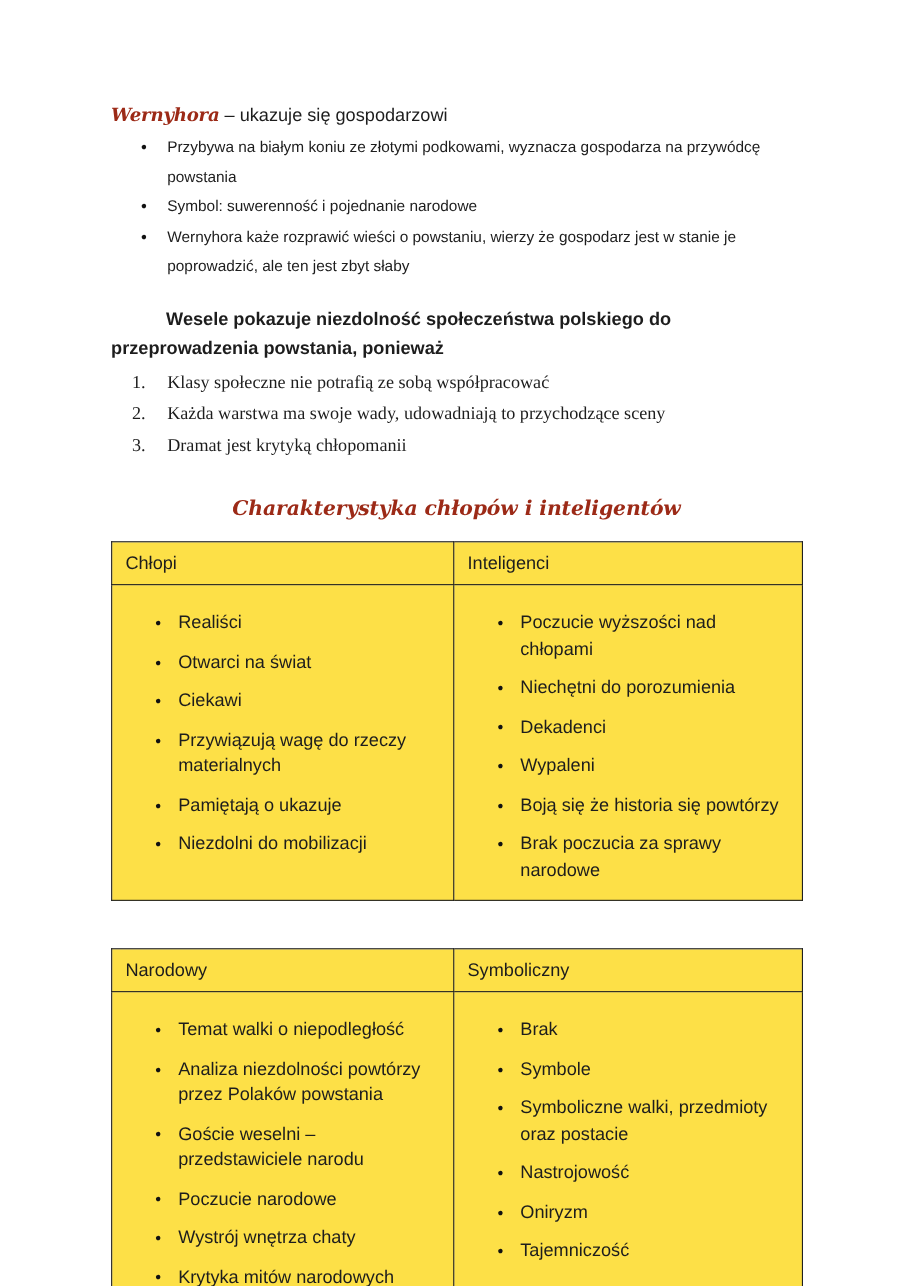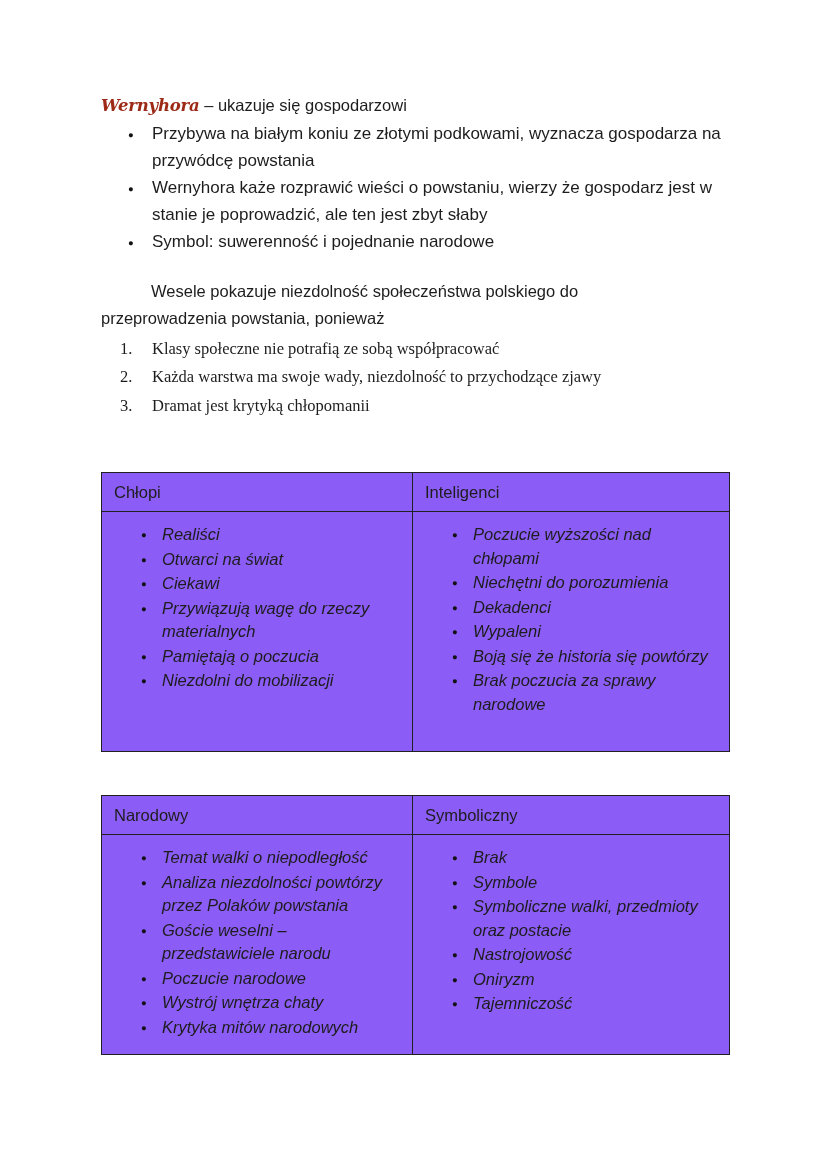--- a/index.html
+++ b/index.html
@@ -49,21 +49,21 @@
   }
 
   ul.bullets, ol.numbers {
     margin: 0;
     padding: 0;
     list-style: none;
   }
   ul.bullets > li {
     position: relative;
     padding-left: 51px;
-    font-size: 17px;
+    font-size: 14px;
     line-height: 26.5px;
     margin: 0 0 1px 0;
   }
   ul.bullets > li::before {
     content: "\25CF";
     position: absolute;
     left: 27px;
     top: 0;
     font-size: 9.5px;
     line-height: 27px;
@@ -90,20 +90,21 @@
     top: 0;
     font-size: 16.5px;
     line-height: 27px;
   }
 
   .para {
     font-size: 16.5px;
     line-height: 27px;
     margin: 22px 0 0 0;
     width: 540px;
+    font-weight: bold;
   }
   .para .indent-first {
     display: inline-block;
     width: 50px;
   }
 
   
   .section-title {
     text-align: center;
     font-family: "DejaVu Serif", "Liberation Serif", serif;
@@ -120,21 +121,21 @@
   table.two-col {
     border-collapse: collapse;
     width: 628px;
     table-layout: fixed;
     background: #ffffff;
   }
   table.two-col td, table.two-col th {
     border: 1.6px solid #202020;
     vertical-align: top;
     padding: 0;
-    background: #8b5cf6;
+    background: #fde047;
   }
   table.two-col th {
     text-align: left;
     font-weight: normal;
     font-size: 16.5px;
     line-height: 20px;
     padding: 9px 0 9px 12px;
     height: 19px;
   }
   table.two-col td.cell {
@@ -144,22 +145,21 @@
     margin: 0;
     padding: 0;
     list-style: none;
   }
   table.two-col td.cell ul > li {
     position: relative;
     padding-left: 60px;
     padding-right: 6px;
     font-size: 16.5px;
     line-height: 23.5px;
-    margin: 0 0 1px 0;
-    font-style: italic;
+    margin: 12px 0 1px 0;
   }
   table.two-col td.cell ul > li::before {
     content: "\25CF";
     position: absolute;
     left: 39px;
     top: 0;
     font-size: 9.5px;
     line-height: 24px;
     color: #111111;
   }
@@ -181,33 +181,34 @@
 
 <div class="page">
   <div class="content">
 
     <p class="lead-line">
       <span class="lead-term">Wernyhora</span><span> – ukazuje się gospodarzowi</span>
     </p>
 
     <ul class="bullets">
       <li>Przybywa na białym koniu ze złotymi podkowami, wyznacza gospodarza na przywódcę powstania</li>
+      <li>Symbol: suwerenność i pojednanie narodowe</li>
       <li>Wernyhora każe rozprawić wieści o powstaniu, wierzy że gospodarz jest w stanie je poprowadzić, ale ten jest zbyt słaby</li>
-      <li>Symbol: suwerenność i pojednanie narodowe</li>
     </ul>
 
     <p class="para"><span class="indent-first"></span><span>Wesele pokazuje niezdolność społeczeństwa polskiego do przeprowadzenia powstania, ponieważ</span></p>
 
     <ol class="numbers">
       <li>Klasy społeczne nie potrafią ze sobą współpracować</li>
-      <li>Każda warstwa ma swoje wady, niezdolność to przychodzące zjawy</li>
+      <li>Każda warstwa ma swoje wady, udowadniają to przychodzące sceny</li>
       <li>Dramat jest krytyką chłopomanii</li>
     </ol>
 
     <div class="gap-before-title-1"></div>
+    <h2 class="section-title">Charakterystyka chłopów i inteligentów</h2>
     <div class="gap-after-title-1"></div>
 
     <table class="two-col">
       <colgroup>
         <col class="tbl-col-a">
         <col class="tbl-col-b">
       </colgroup>
       <thead>
         <tr>
           <th>Chłopi</th>
@@ -215,21 +216,21 @@
         </tr>
       </thead>
       <tbody>
         <tr>
           <td class="cell t1-left-cell">
             <ul>
               <li>Realiści</li>
               <li>Otwarci na świat</li>
               <li>Ciekawi</li>
               <li>Przywiązują wagę do rzeczy materialnych</li>
-              <li>Pamiętają o poczucia</li>
+              <li>Pamiętają o ukazuje</li>
               <li>Niezdolni do mobilizacji</li>
             </ul>
           </td>
           <td class="cell">
             <ul>
               <li>Poczucie wyższości nad chłopami</li>
               <li>Niechętni do porozumienia</li>
               <li>Dekadenci</li>
               <li>Wypaleni</li>
               <li>Boją się że historia się powtórzy</li>

